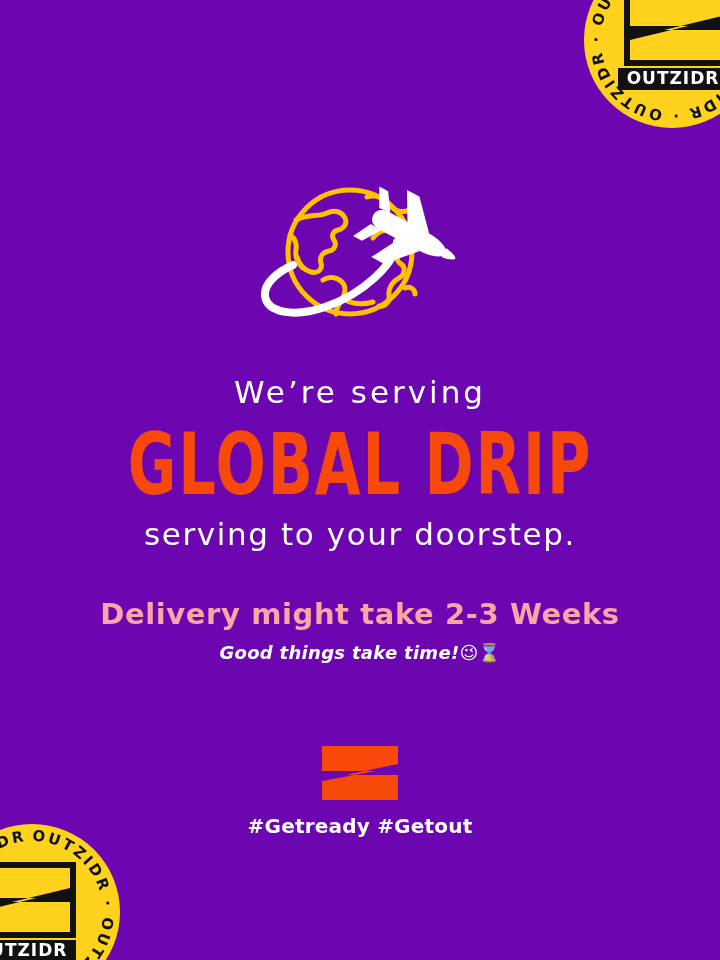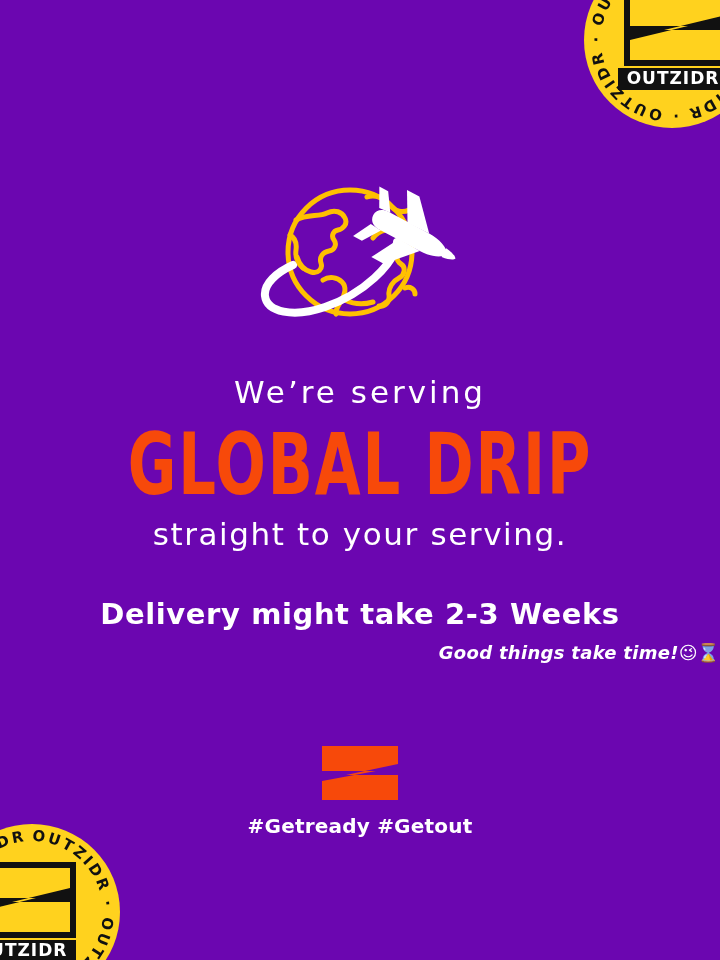--- a/index.html
+++ b/index.html
@@ -58,36 +58,35 @@
   }
   .line-doorstep {
     color: #FFFFFF;
     font-size: 31px;
     font-weight: 400;
     letter-spacing: 1.6px;
     line-height: 1.06;
     margin: 26px 0 0 0;
   }
   .line-delivery {
-    color: #ffffff;
+    color: #fca5a5;
     font-size: 29px;
     font-weight: 700;
     letter-spacing: 0.6px;
     line-height: 1.06;
     margin: 48px 0 0 0;
   }
   .line-good {
     color: #FFFFFF;
     font-size: 18px;
     font-weight: 700;
     font-style: italic;
     letter-spacing: 0.3px;
     line-height: 1.06;
     margin: 14px 0 0 0;
-    text-align: right;
   }
   .emoji { font-style: normal; font-weight: 400; letter-spacing: 0; }
 
   
   .lockup {
     position: absolute;
     left: 0;
     top: 744px;
     width: 720px;
     text-align: center;
@@ -164,21 +163,21 @@
         <rect x="52" y="34" width="6" height="8" rx="2"></rect>
       </g>
     </svg>
   </div>
 
   <div class="copy">
     <p class="line-serving">We’re serving</p>
 
     <p class="line-global">GLOBAL DRIP</p>
 
-    <p class="line-doorstep">straight to your serving.</p>
+    <p class="line-doorstep">serving to your doorstep.</p>
 
     <p class="line-delivery">Delivery might take 2-3 Weeks</p>
 
     <p class="line-good">
       <span>Good things take time!</span><span class="emoji">😉⌛</span>
     </p>
   </div>
 
   <div class="lockup">
     <svg class="zmark" width="80" height="58" viewBox="0 0 80 58">

